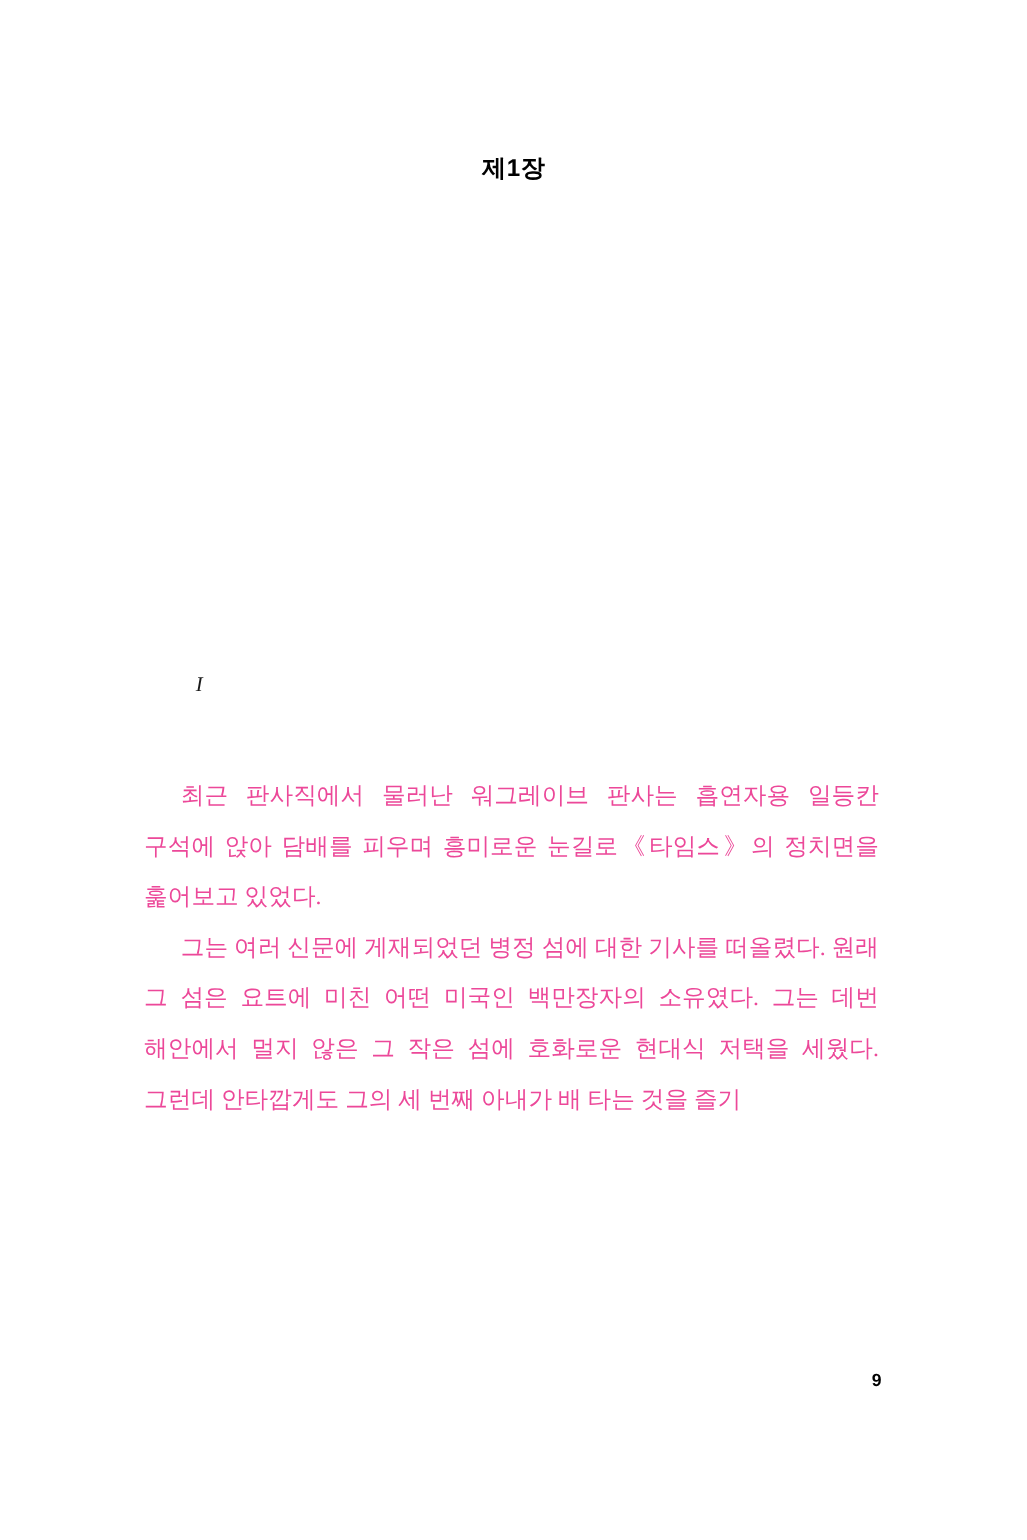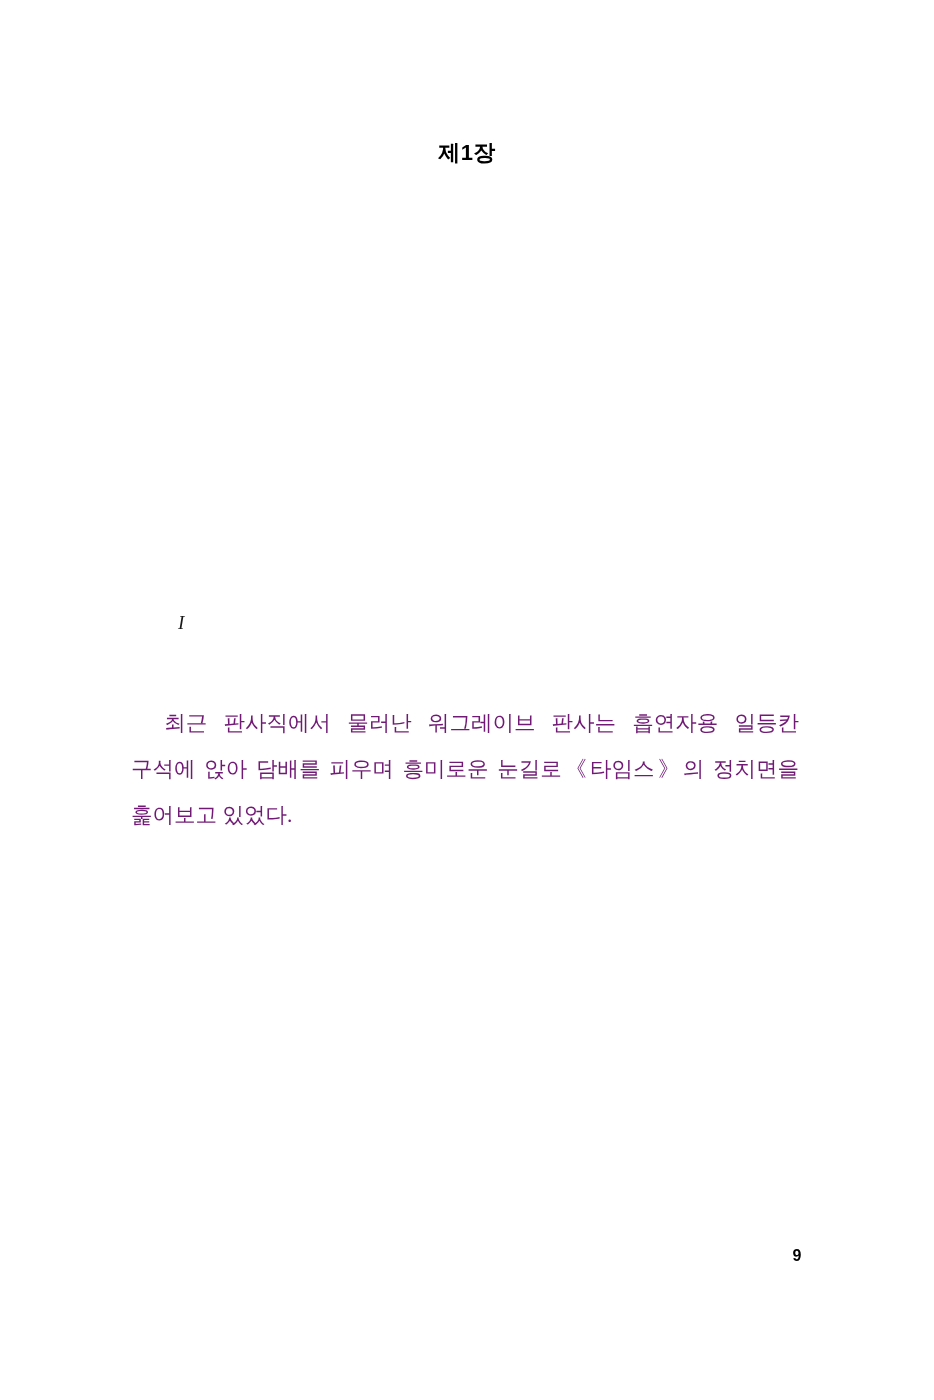--- a/index.html
+++ b/index.html
@@ -45,21 +45,21 @@
     width: 672px;
   }
   .body-text p {
     margin: 0 4px 0 0;
     text-indent: 1.55em;
     font-size: 21.5px;
     line-height: 46px;
     text-align: justify;
     text-justify: inter-character;
     word-break: keep-all;
-    color: #701a75;
+    color: #ec4899;
   }
   .page-number {
     position: absolute;
     top: 1247px;
     left: 0;
     width: 934px;
     text-align: center;
     font-family: "Liberation Sans", "DejaVu Sans", sans-serif;
     font-weight: bold;
     font-size: 16px;
@@ -74,19 +74,20 @@
 <body>
 
 <div class="page">
 
   <div class="chapter-title">제1장</div>
 
   <div class="section-marker">I</div>
 
   <div class="body-text">
     <p>최근 판사직에서 물러난 워그레이브 판사는 흡연자용 일등칸 구석에 앉아 담배를 피우며 흥미로운 눈길로《타임스》의 정치면을 훑어보고 있었다.</p>
+    <p>그는 여러 신문에 게재되었던 병정 섬에 대한 기사를 떠올렸다. 원래 그 섬은 요트에 미친 어떤 미국인 백만장자의 소유였다. 그는 데번 해안에서 멀지 않은 그 작은 섬에 호화로운 현대식 저택을 세웠다. 그런데 안타깝게도 그의 세 번째 아내가 배 타는 것을 즐기</p>
   </div>
 
   <div class="page-number">
     <span>9</span>
   </div>
 
 </div>
 
 </body></html>

